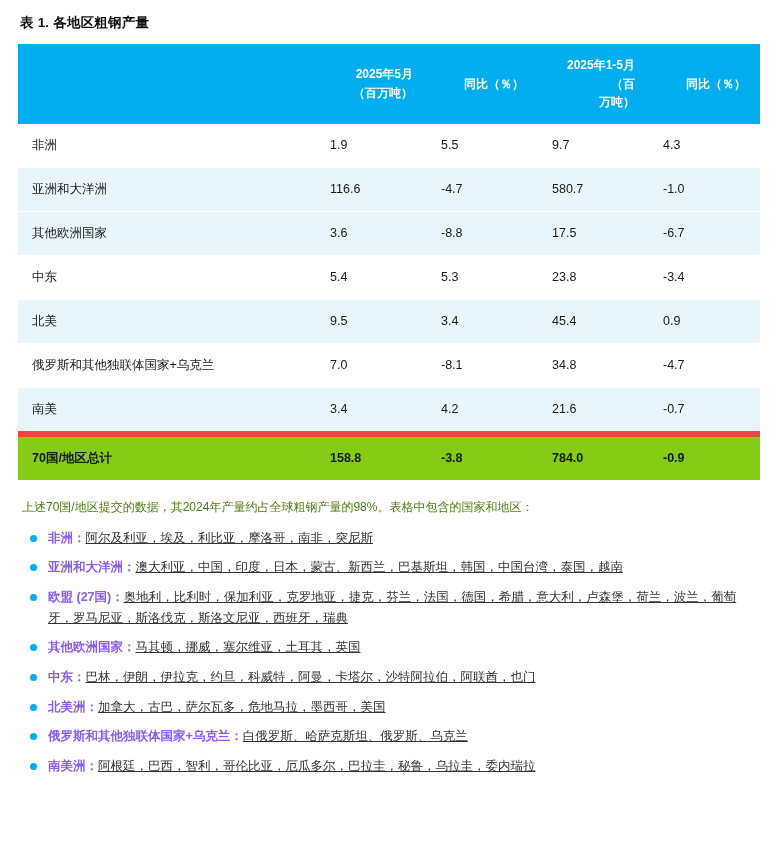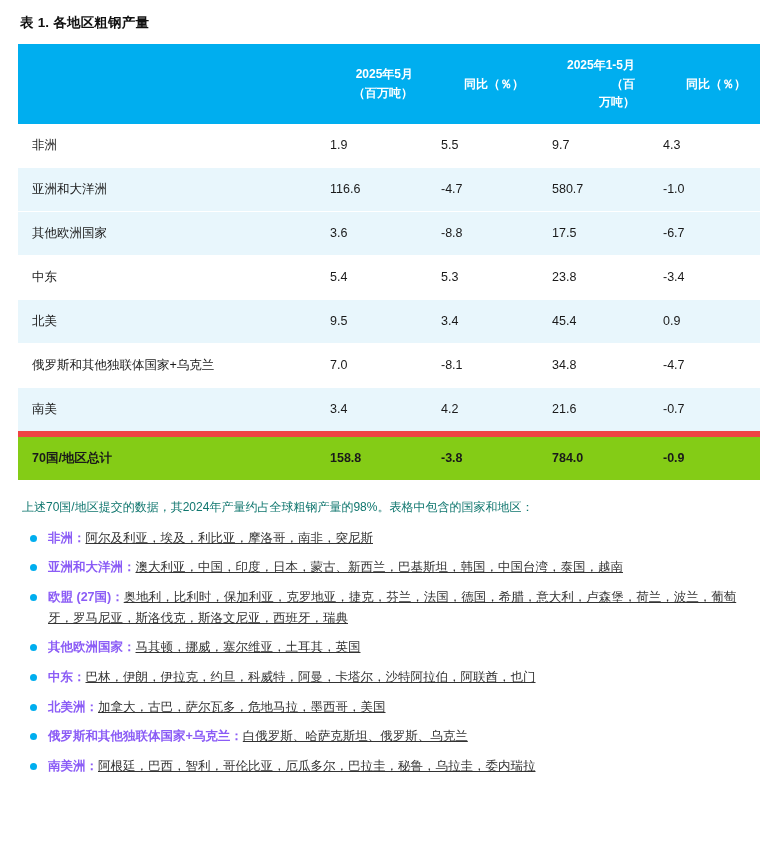--- a/index.html
+++ b/index.html
@@ -59,21 +59,21 @@
   tr.even td { background: #e8f6fc; }
   tr.total td {
     background: #84cc16;
     font-weight: bold;
     border-top: 6px solid #ef4444;
     border-bottom: 1px solid #cfcfcf;
   }
   .notes {
     margin-top: 16px;
     font-size: 12px;
-    color: #0f766e;
+    color: #4d7c0f;
     line-height: 1.75;
     padding-left: 4px;
   }
   ul.region-list {
     list-style: none;
     margin: 10px 0 0 0;
     padding: 0;
   }
   ul.region-list li {
     position: relative;

